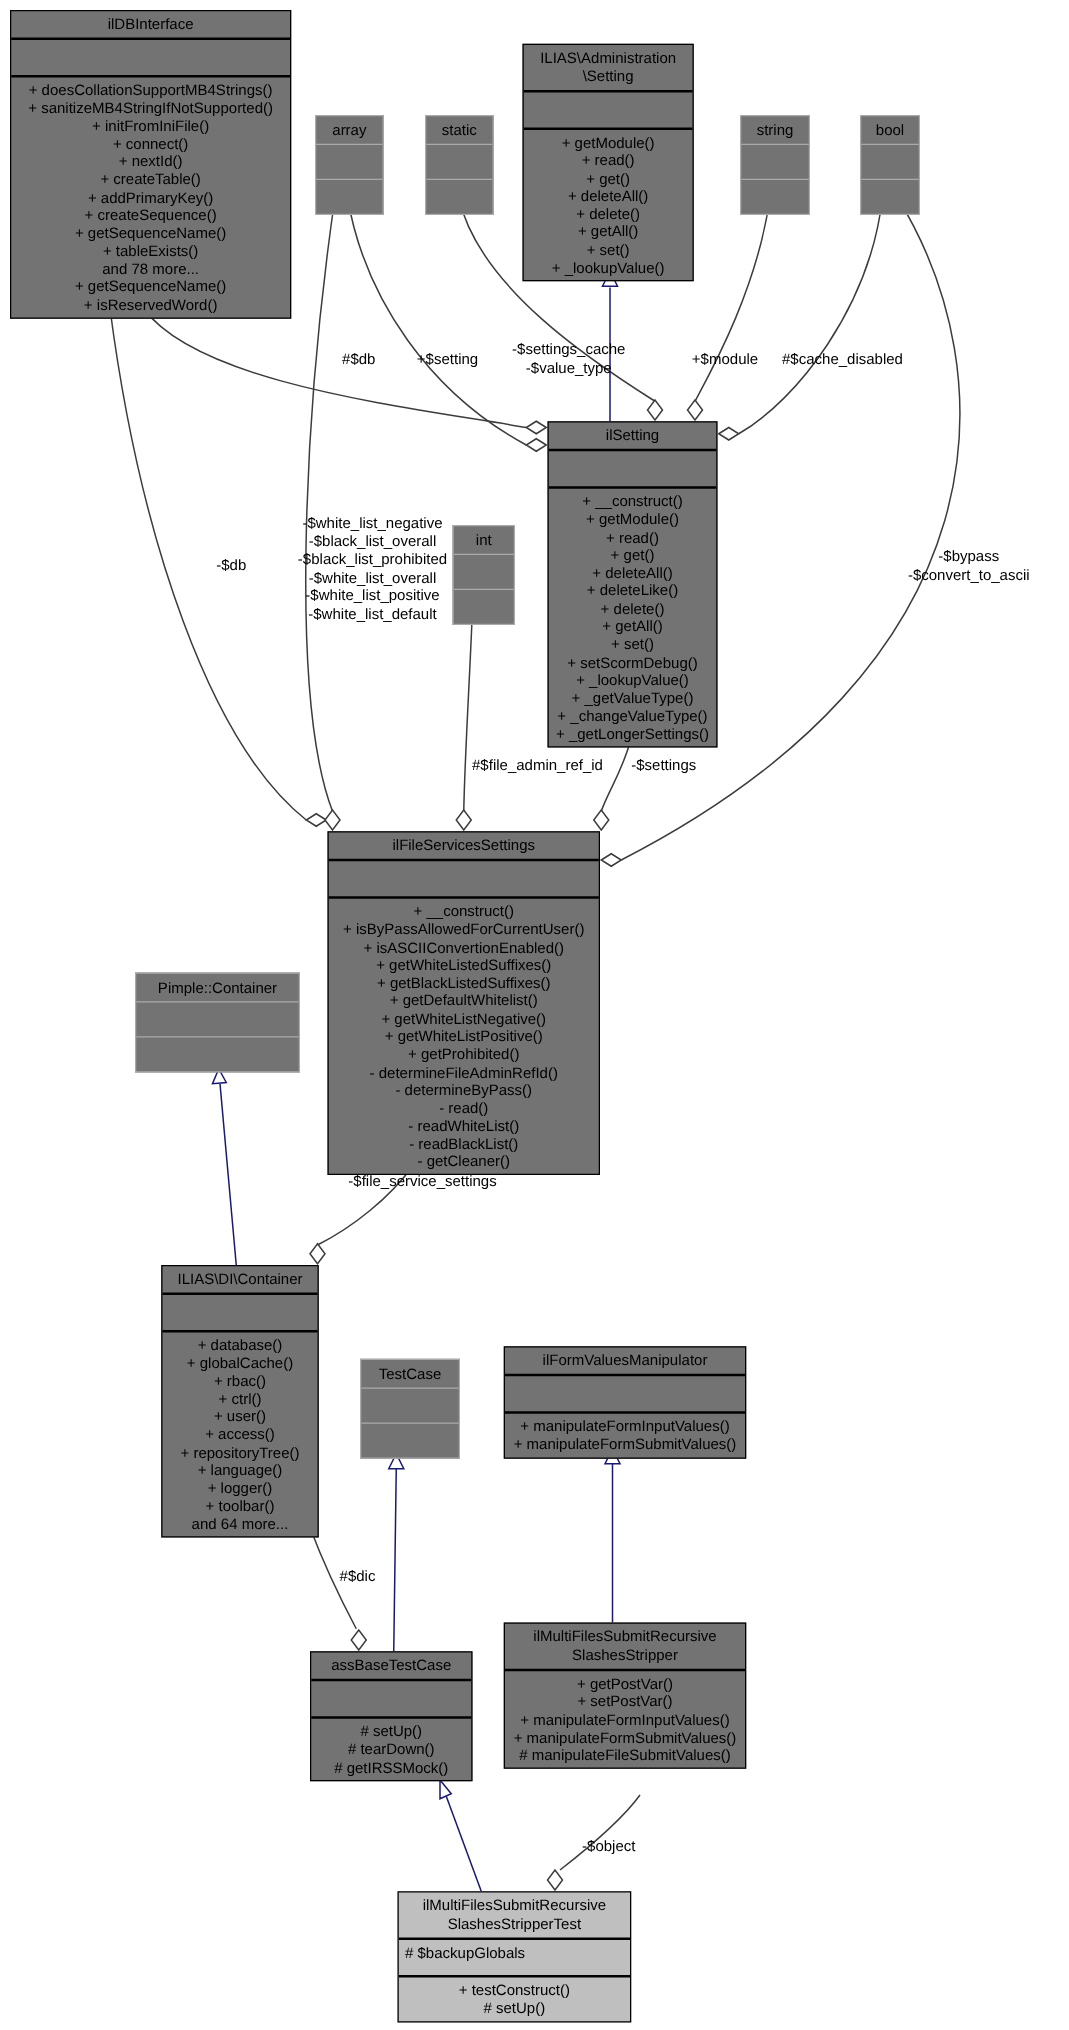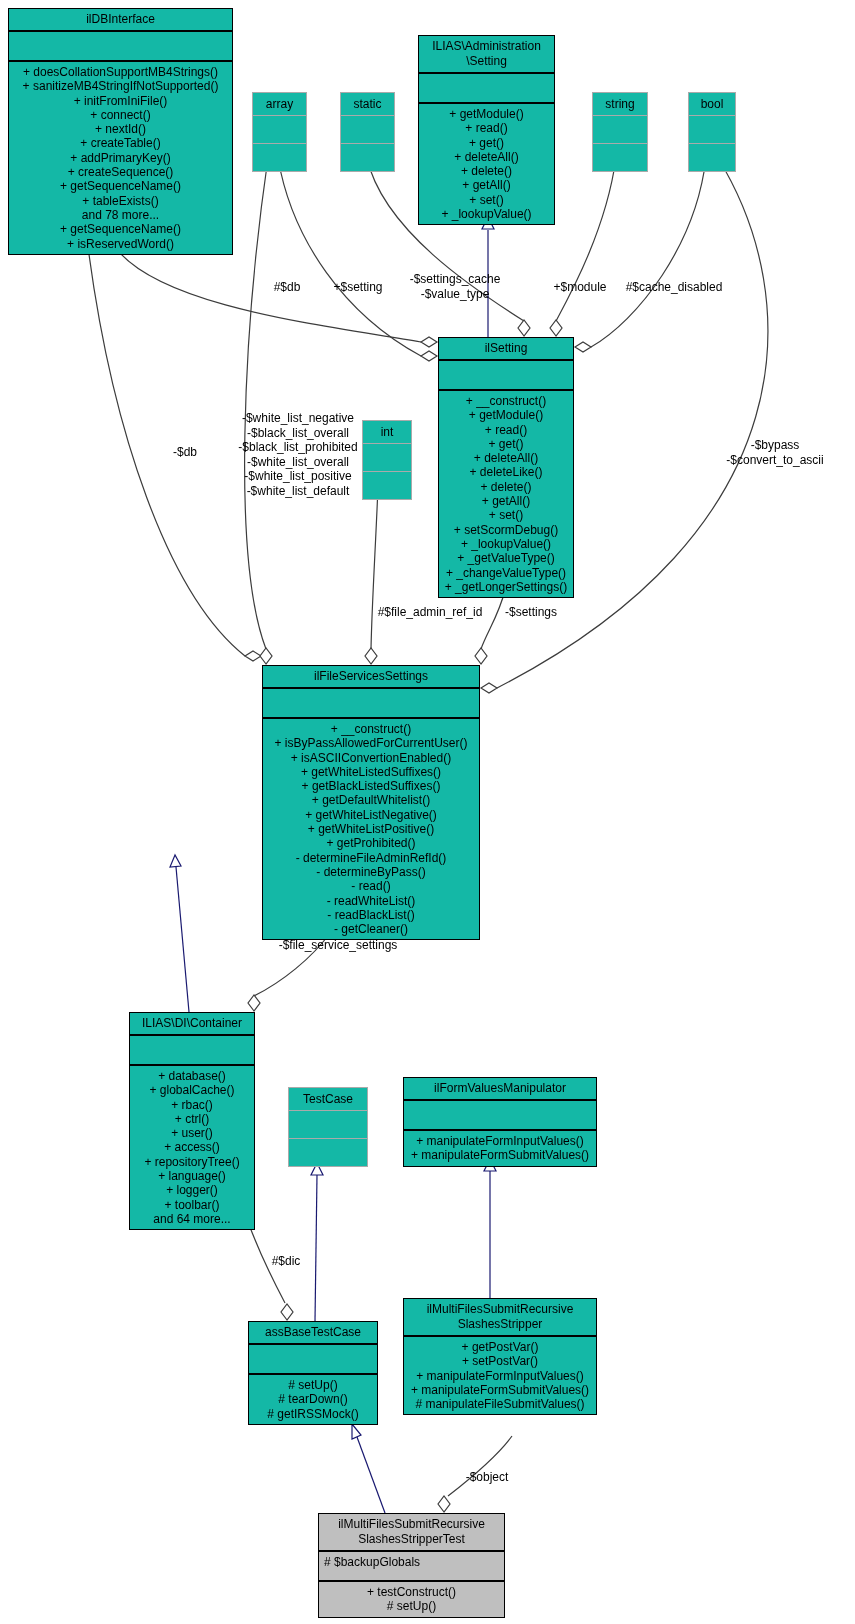--- a/index.html
+++ b/index.html
@@ -1,19 +1,19 @@
 <!DOCTYPE html>
 <html><head>
 <meta charset="utf-8">
 <style>
   html,body{margin:0;padding:0;background:#fff;}
   .canvas{position:relative;width:855px;height:1624px;background:#fff;
           font-family:"Liberation Sans",sans-serif;font-size:12px;color:#000;overflow:hidden;}
   svg.edges{position:absolute;left:0;top:0;}
-  .uml{position:absolute;background:#14b8a6;border:1px solid #000;box-sizing:border-box;}
+  .uml{position:absolute;background:#737373;border:1px solid #000;box-sizing:border-box;}
   .uml .uml-title{text-align:center;padding:3px 4px;line-height:15px;border-bottom:2px solid #000;white-space:pre-line;}
   .uml .uml-attrs{min-height:22px;padding:3px 5px;border-bottom:2px solid #000;}
   .uml .uml-methods{padding:3px 5px;text-align:center;}
   .member{line-height:14.3px;white-space:pre;}
   .uml.ext{border-color:#aaageo;}
   .uml.ext{border-color:#aaa;}
   .uml.ext .uml-title{border-bottom:1px solid #aaa;line-height:16px;text-align:center;}
   .uml.ext .uml-attrs{border-bottom:1px solid #aaa;min-height:21px;}
   .uml.ext .uml-methods{min-height:21px;}
   .uml.sel{background:#bfbfbf;border-width:1px;}
@@ -208,20 +208,25 @@
         <div class="member">+ getProhibited()</div>
         <div class="member">- determineFileAdminRefId()</div>
         <div class="member">- determineByPass()</div>
         <div class="member">- read()</div>
         <div class="member">- readWhiteList()</div>
         <div class="member">- readBlackList()</div>
         <div class="member">- getCleaner()</div>
       </div>
   </div>
 
+  <div class="uml ext" style="left:108px;top:778px;width:132px;">
+    <div class="uml-title">Pimple::Container</div>
+    <div class="uml-attrs"></div>
+    <div class="uml-methods"></div>
+  </div>
 
   <div class="uml" style="left:129px;top:1012px;width:126px;">
     <div class="uml-title">ILIAS\DI\Container</div>
     <div class="uml-attrs"></div>
     <div class="uml-methods">
         <div class="member">+ database()</div>
         <div class="member">+ globalCache()</div>
         <div class="member">+ rbac()</div>
         <div class="member">+ ctrl()</div>
         <div class="member">+ user()</div>

